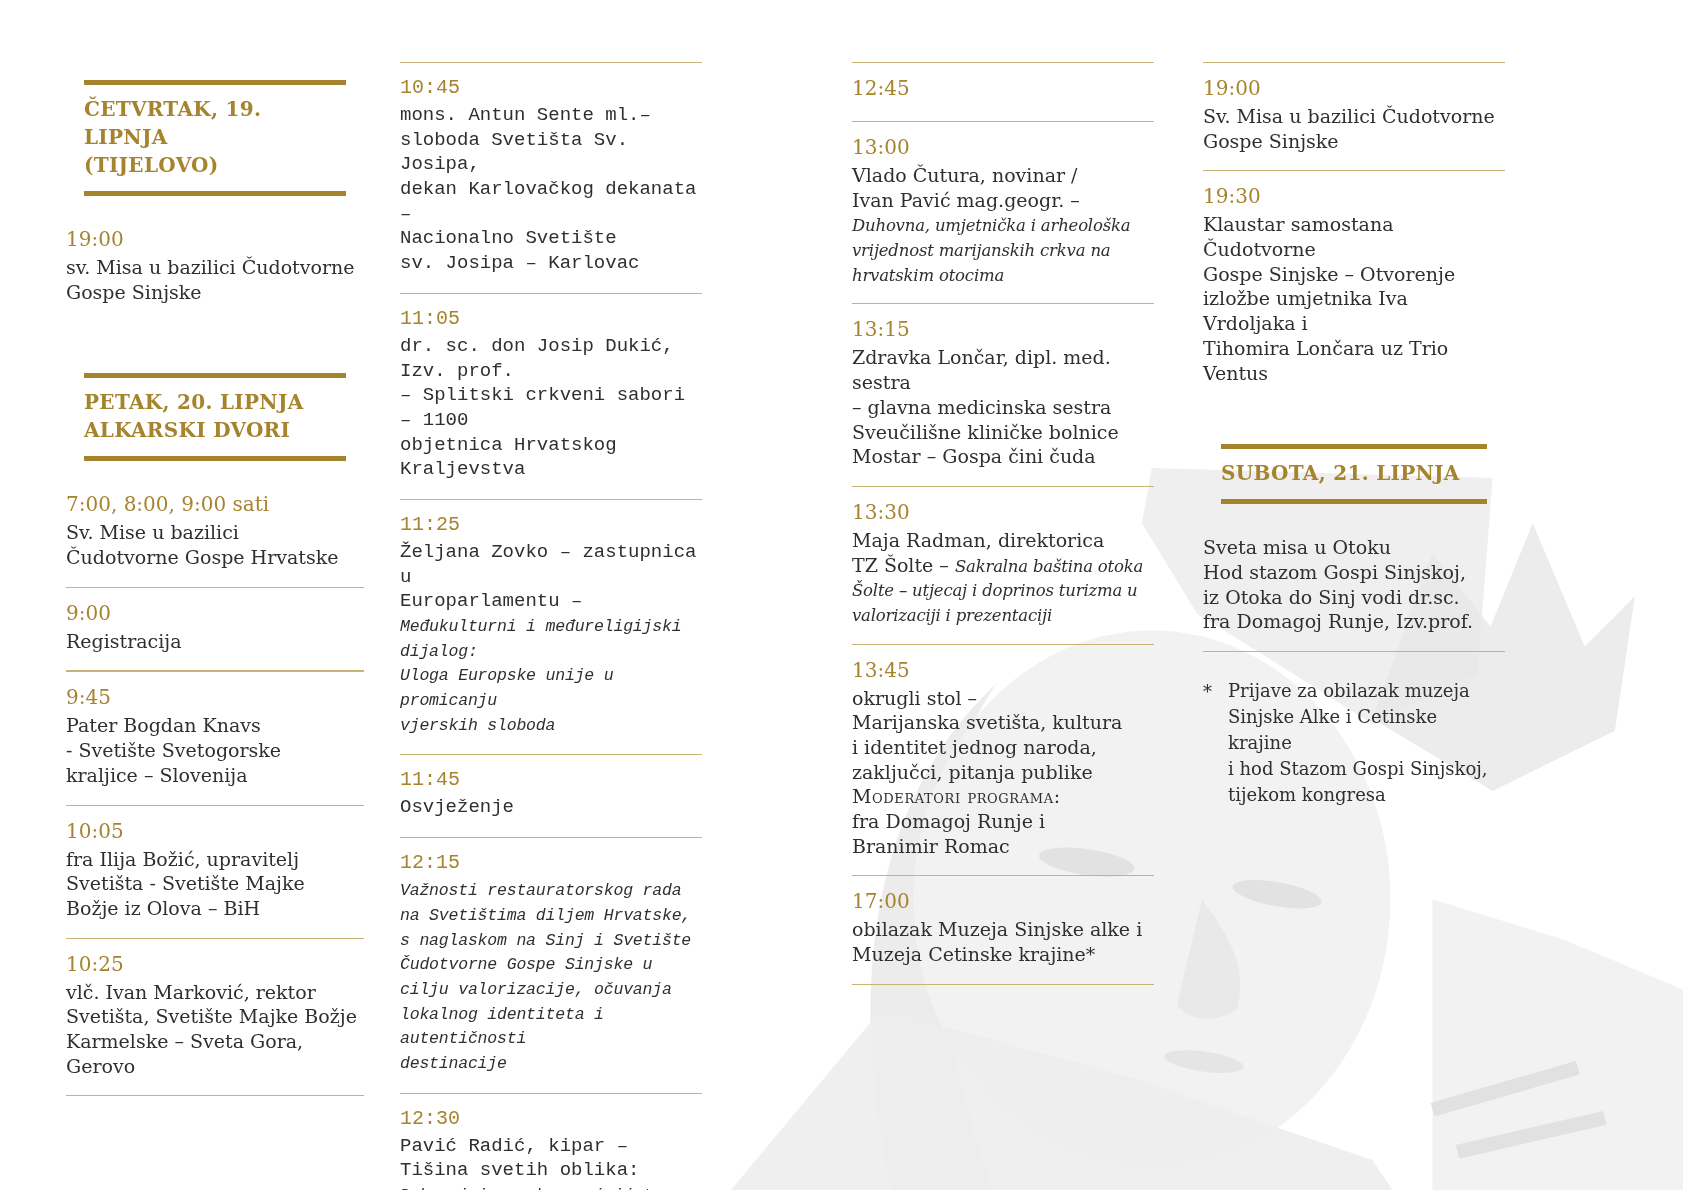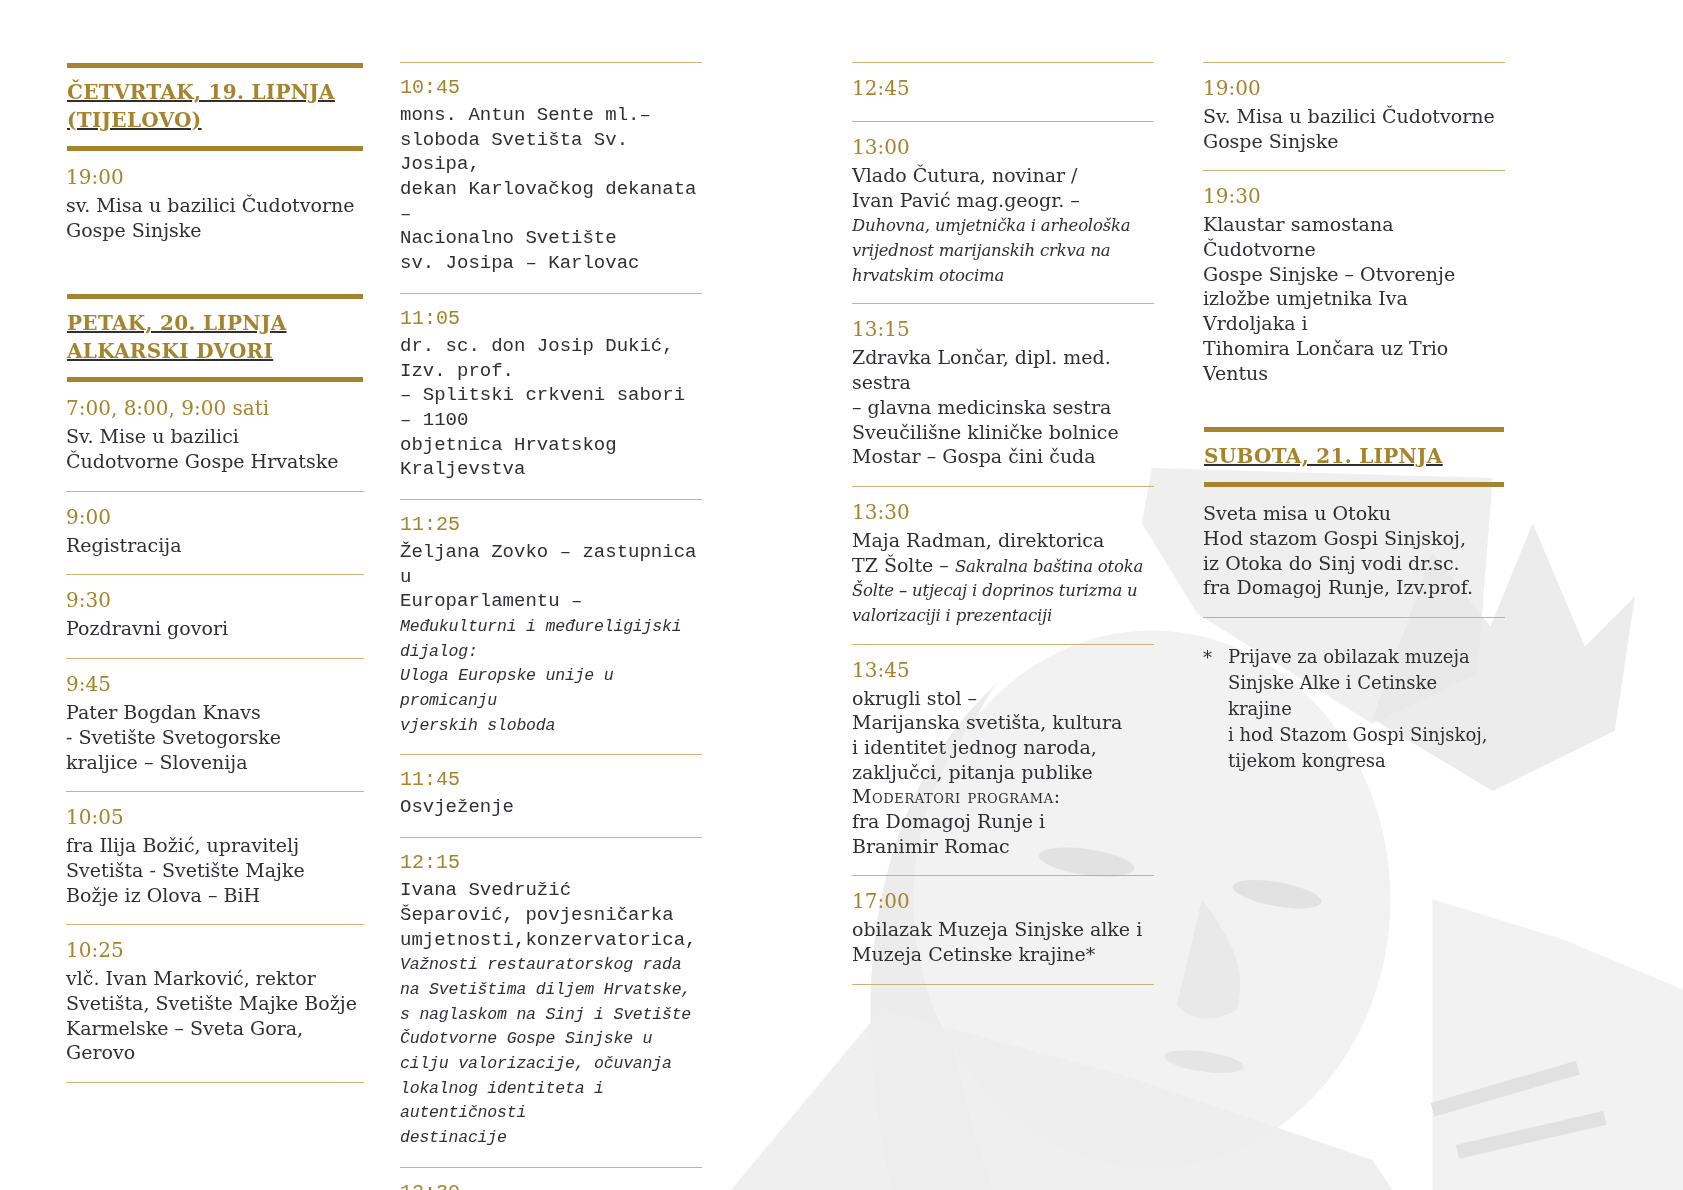--- a/index.html
+++ b/index.html
@@ -20,21 +20,21 @@
     position:absolute;right:0;bottom:0;
     width:952px;height:722px;
     z-index:0;pointer-events:none;
   }
   .column{position:absolute;top:62px;z-index:1;}
   #col1{left:66px;width:298px;}
   #col2{left:400px;width:302px;font-family:Liberation Mono, monospace;}
   #col3{left:852px;width:302px;}
   #col4{left:1203px;width:302px;}
 
-  .heading-block{margin:1px;text-decoration:underline;}
+  .heading-block{margin:18px;}
   .heading-bar{height:5px;background:var(--gold);}
   .heading-text{
     color:var(--gold);
     font-weight:bold;
     font-size:20px;
     line-height:1.4;
     letter-spacing:.3px;
     padding:10px 0 12px 0;
     white-space:pre-line;
   }
@@ -104,24 +104,20 @@
       <div class="entry-time">7:00, 8:00, 9:00  sati</div>
       <div class="entry-text"><span class="seg-r">Sv. Mise u bazilici
 Čudotvorne Gospe Hrvatske</span></div>
     </div>
     <div class="rule"></div>
     <div class="entry">
       <div class="entry-time">9:00</div>
       <div class="entry-text"><span class="seg-r">Registracija</span></div>
     </div>
     <div class="rule"></div>
-    <div class="entry">
-      <div class="entry-time">9:30</div>
-      <div class="entry-text"><span class="seg-r">Pozdravni govori</span></div>
-    </div>
     <div class="rule"></div>
     <div class="entry">
       <div class="entry-time">9:45</div>
       <div class="entry-text"><span class="seg-r">Pater Bogdan Knavs
 - Svetište Svetogorske
 kraljice – Slovenija</span></div>
     </div>
     <div class="rule"></div>
     <div class="entry">
       <div class="entry-time">10:05</div>
@@ -165,24 +161,21 @@
 vjerskih sloboda</span></div>
     </div>
     <div class="rule"></div>
     <div class="entry">
       <div class="entry-time">11:45</div>
       <div class="entry-text"><span class="seg-r">Osvježenje</span></div>
     </div>
     <div class="rule"></div>
     <div class="entry">
       <div class="entry-time">12:15</div>
-      <div class="entry-text"><span class="seg-r">Ivana Svedružić
-Šeparović, povjesničarka
-umjetnosti,konzervatorica,
-</span><span class="seg-i">Važnosti restauratorskog rada
+      <div class="entry-text"><span class="seg-i">Važnosti restauratorskog rada
 na Svetištima diljem Hrvatske,
 s naglaskom na Sinj i Svetište
 Čudotvorne Gospe Sinjske u
 cilju valorizacije, očuvanja
 lokalnog identiteta i autentičnosti
 destinacije</span></div>
     </div>
     <div class="rule"></div>
     <div class="entry">
       <div class="entry-time">12:30</div>

